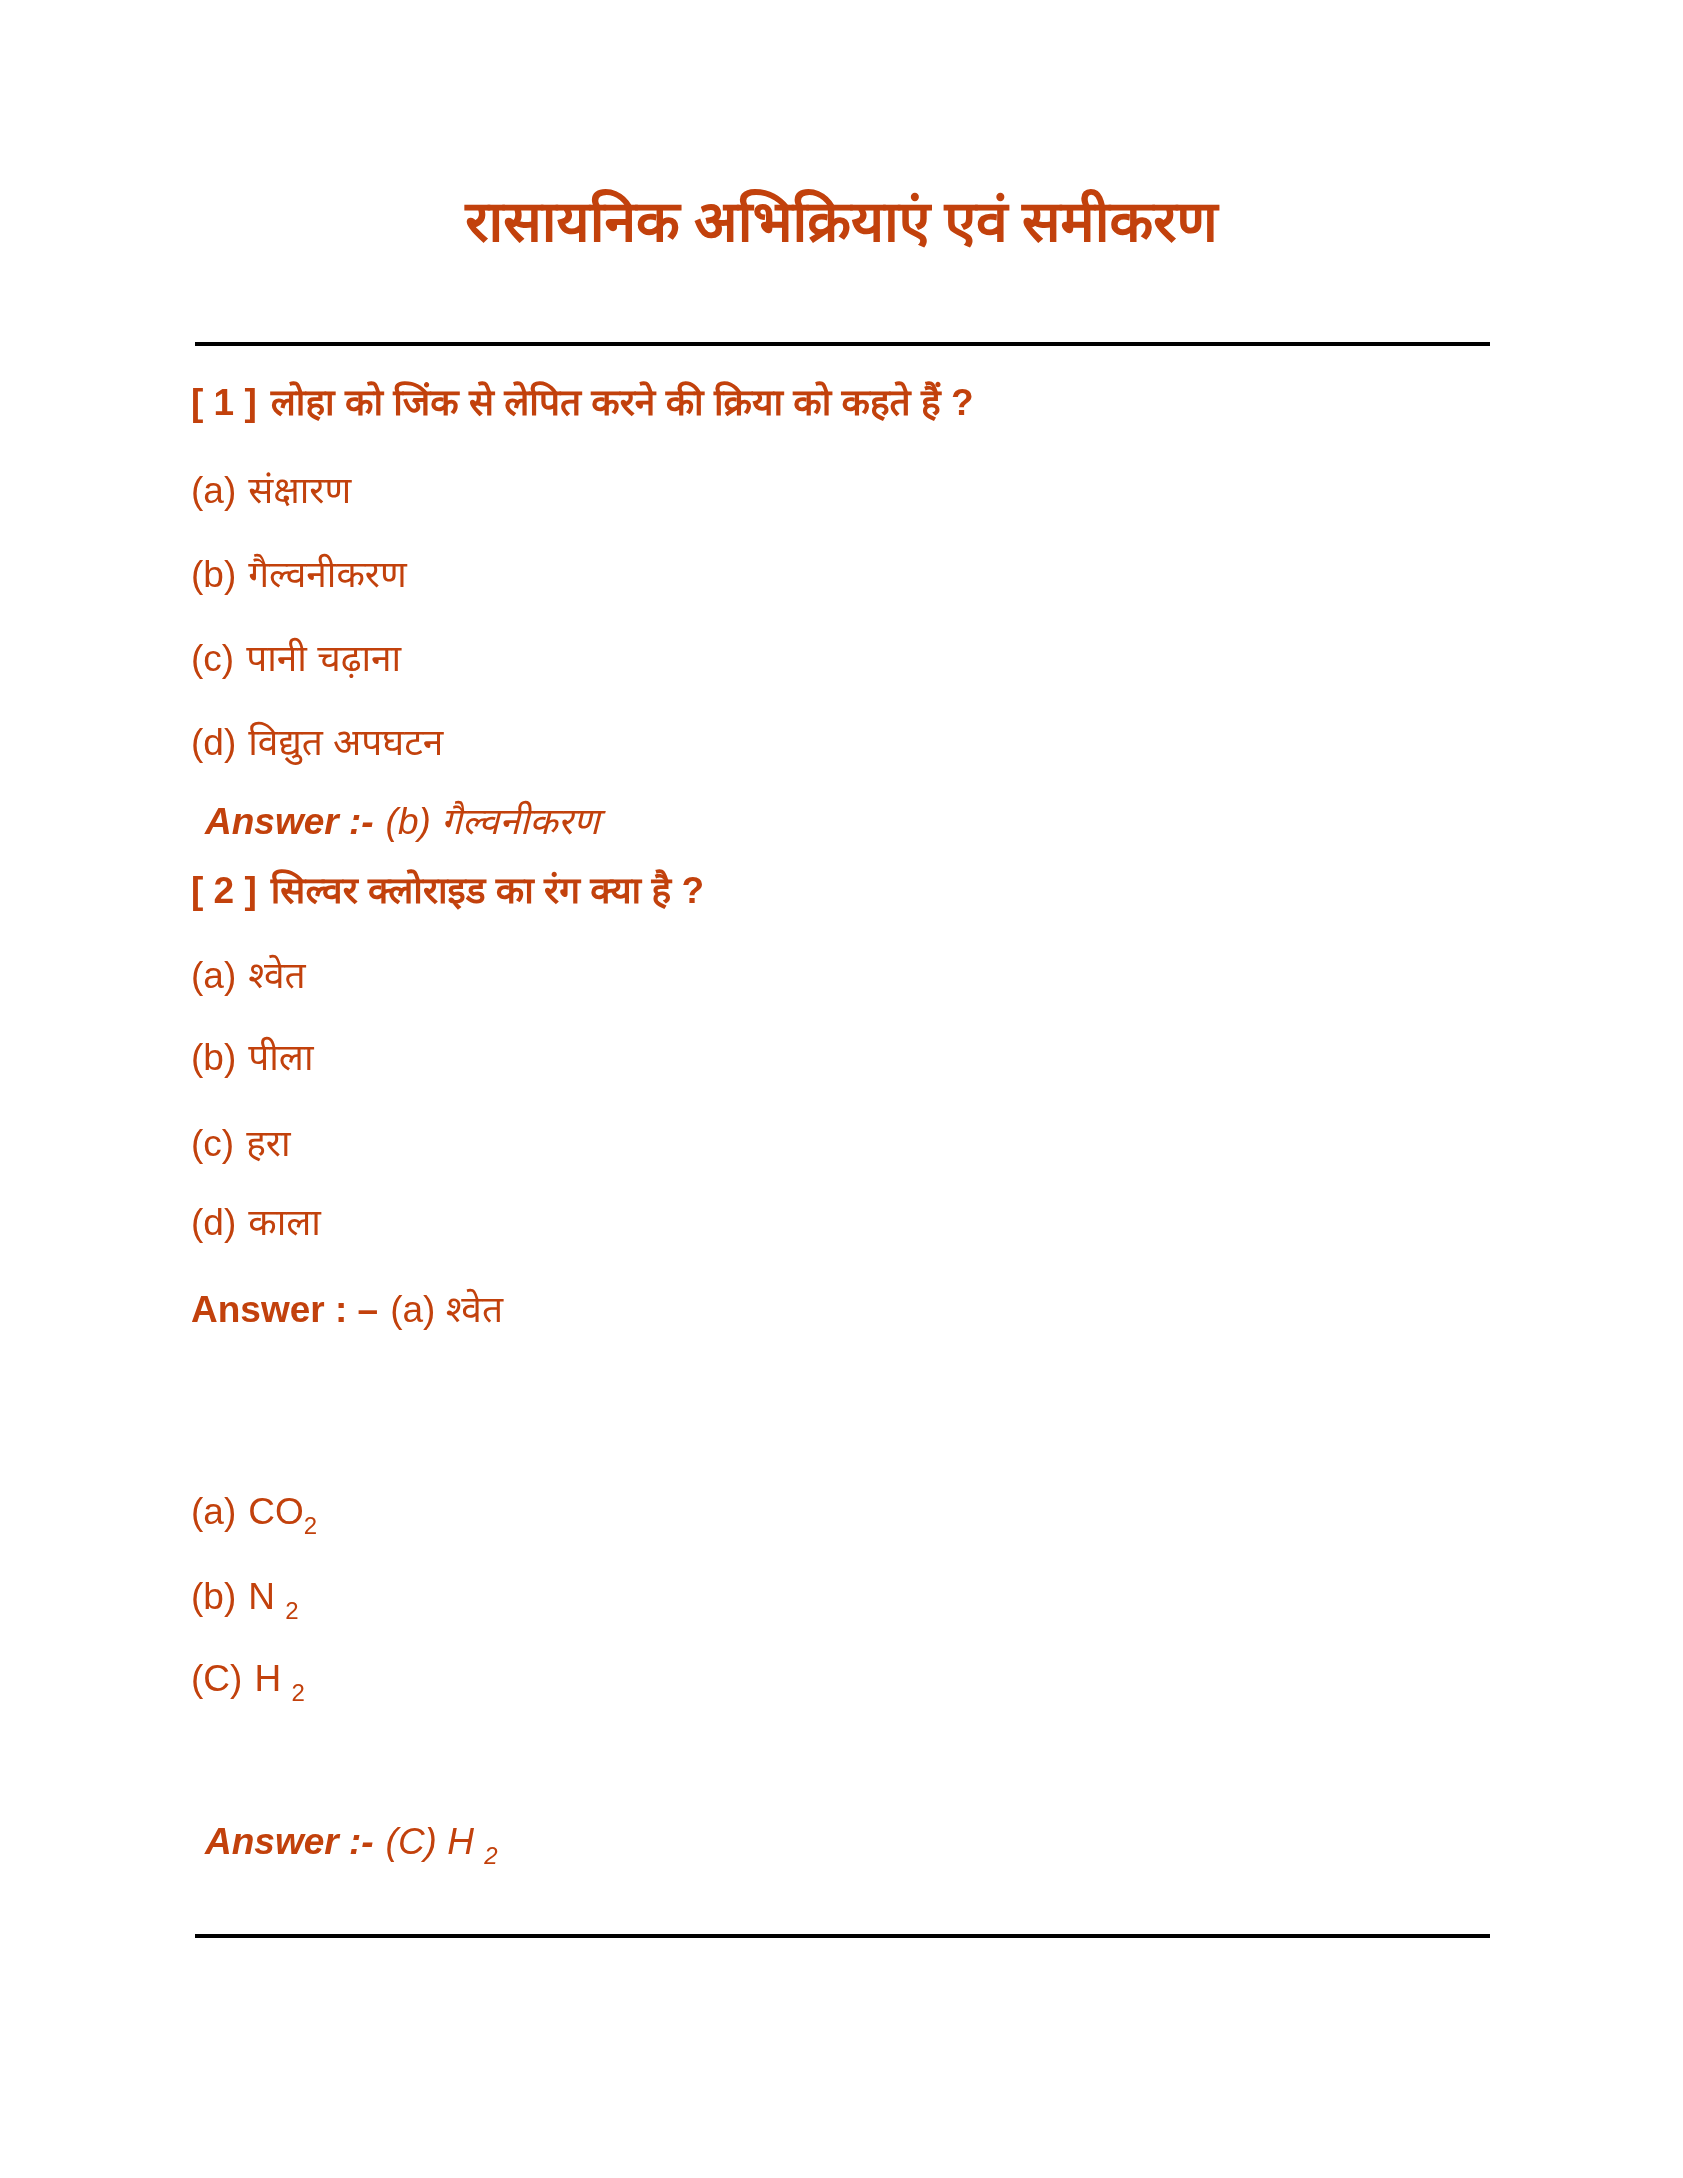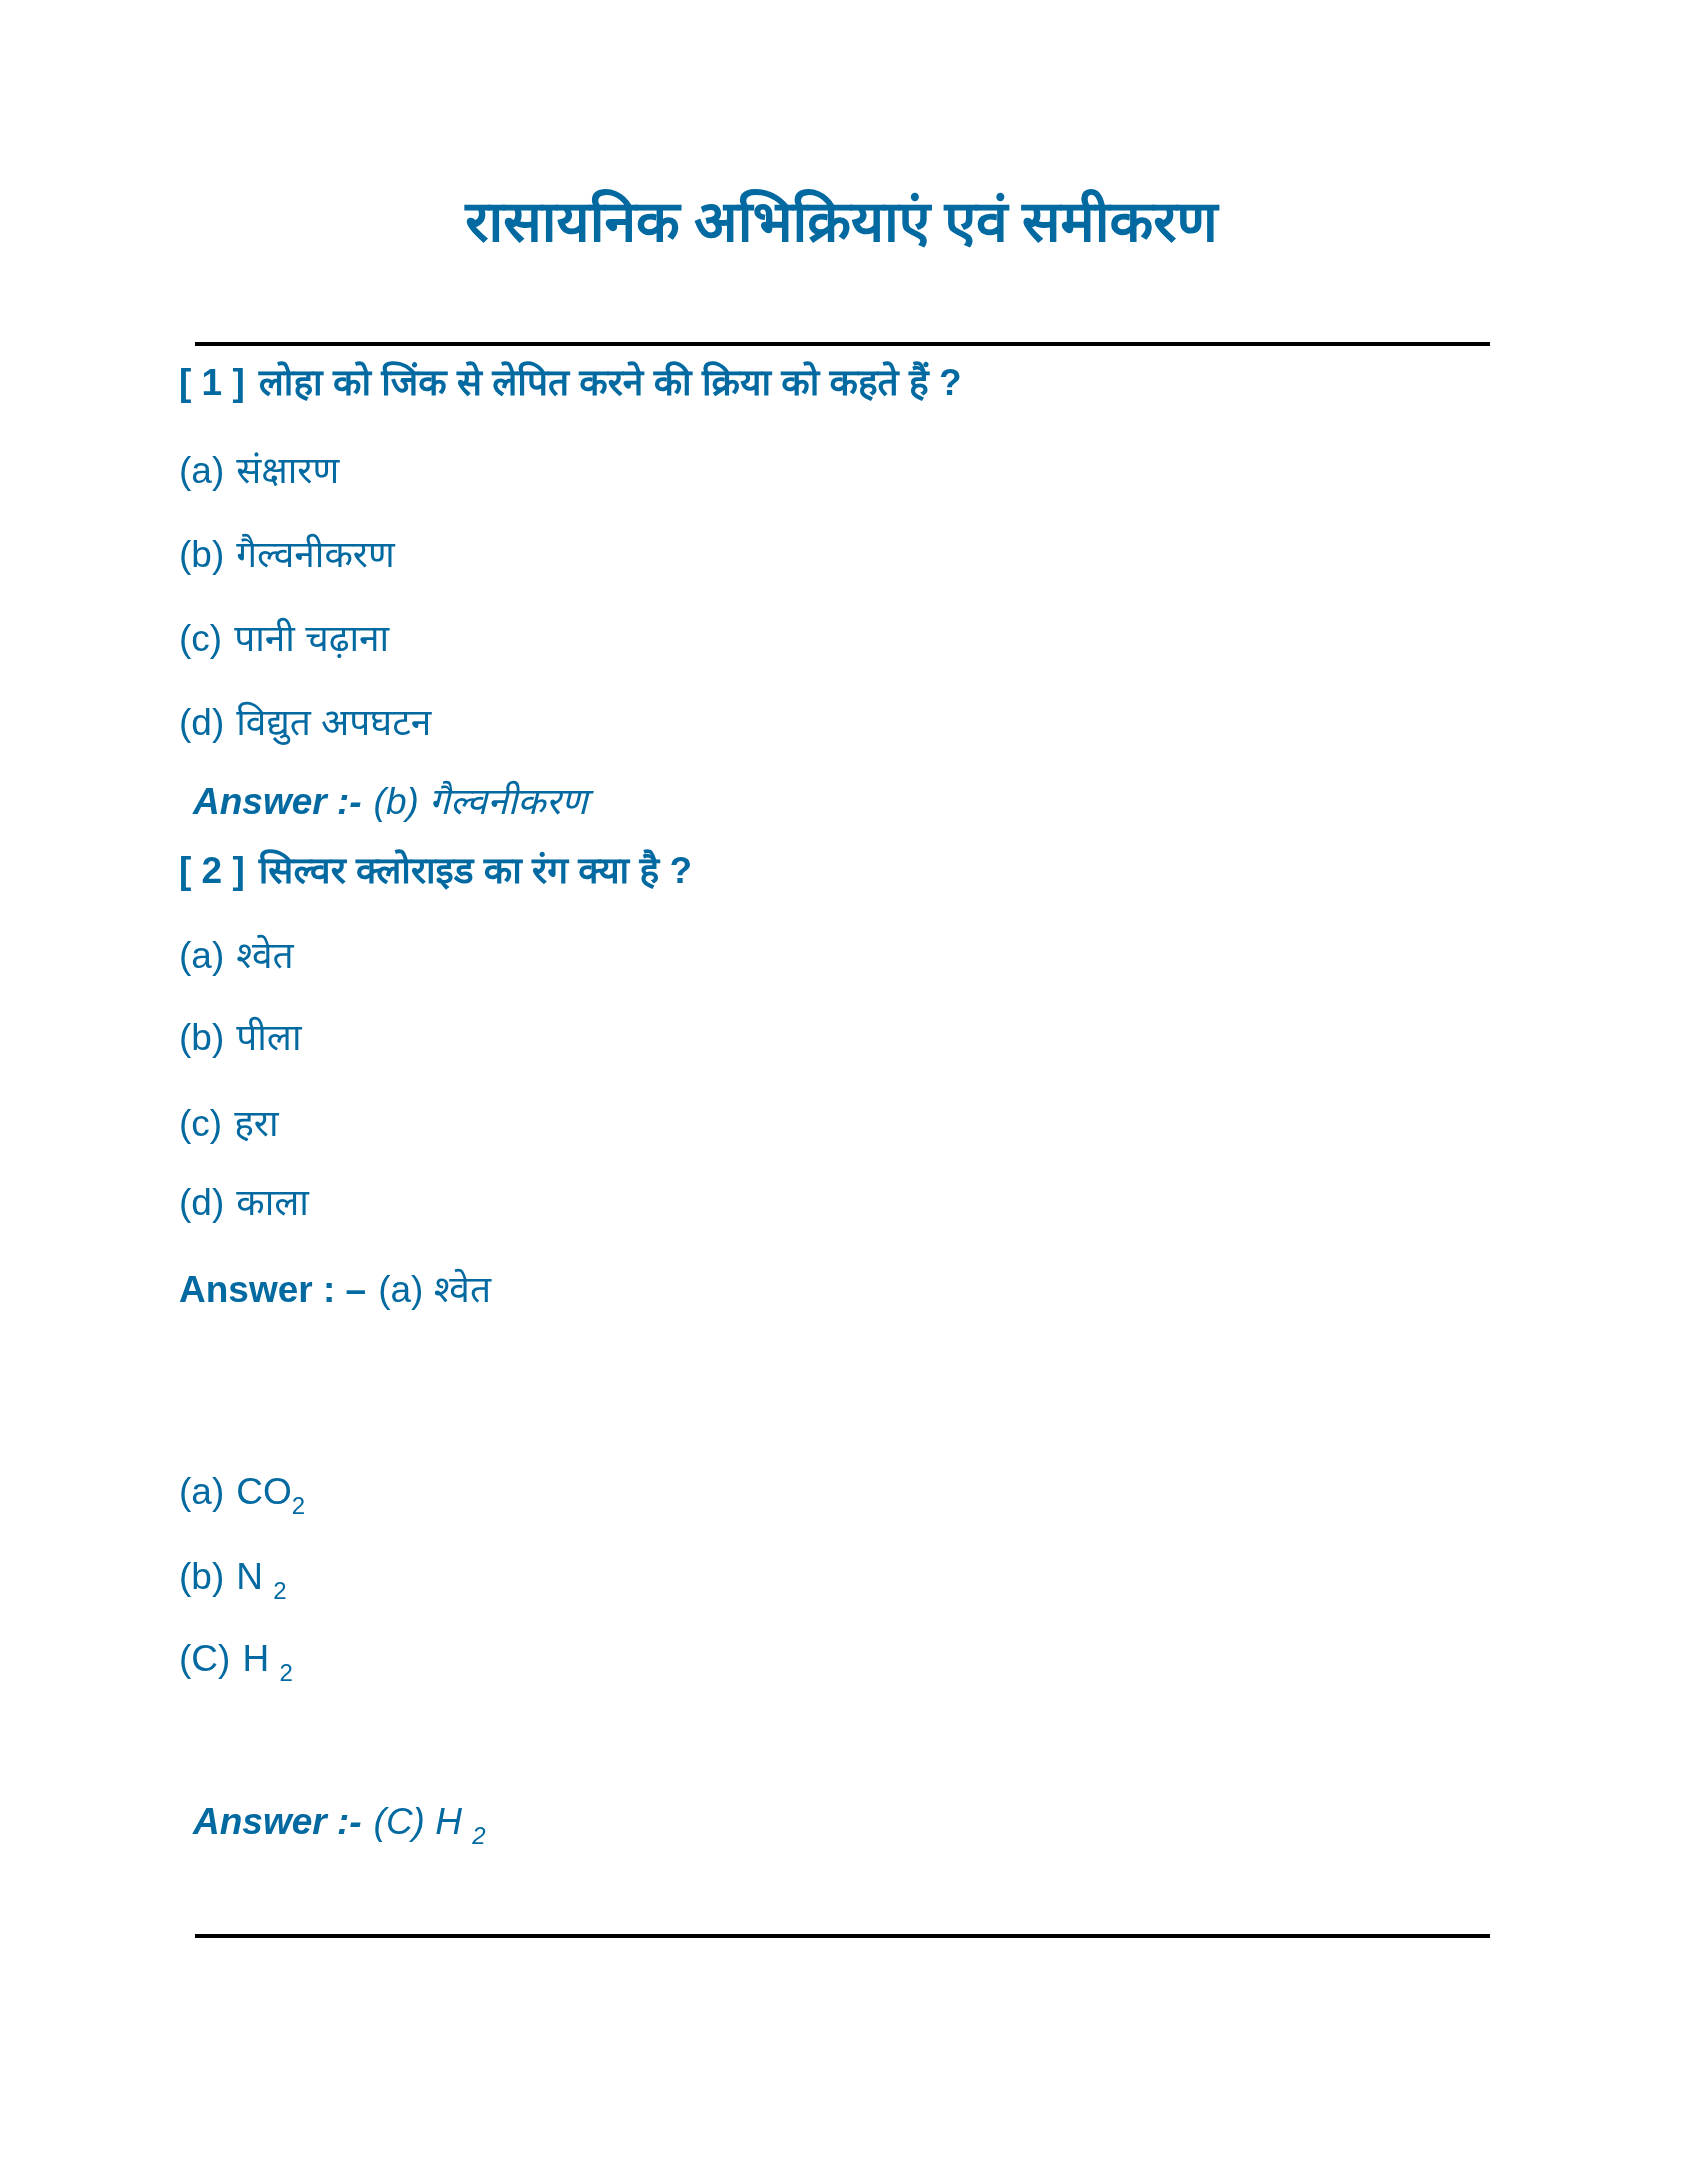--- a/index.html
+++ b/index.html
@@ -2,21 +2,21 @@
 <html><head>
 <meta charset="utf-8">
 <style>
   html,body{margin:0;padding:0;background:#e9e9e9;}
   .page{
     position:relative;
     width:1683px;
     height:2178px;
     margin:0 auto;
     background:#ffffff;
-    color:#0369a1;
+    color:#c2410c;
     font-family:"Liberation Sans","DejaVu Sans",sans-serif;
     overflow:hidden;
   }
   .doc-title{
     position:absolute;
     left:0;
     top:186px;
     width:1683px;
     text-align:center;
     font-family:"Liberation Serif","DejaVu Serif",serif;
@@ -26,24 +26,25 @@
   }
   .rule{
     position:absolute;
     left:195px;
     width:1295px;
     height:4px;
     background:#000000;
   }
   .row{
     position:absolute;
-    left:179px;
+    left:191px;
     width:1295px;
     font-size:37px;
     line-height:50px;
+    margin-top:20px;
   }
   .q-head{
     font-weight:700;
     line-height:57px;
   }
   .q-num{margin-right:14px;}
   .opt-label{margin-right:12px;}
   .ans-prefix{font-weight:700;margin-right:12px;}
   .indent{padding-left:14px;font-style:italic;}
   .sub{

